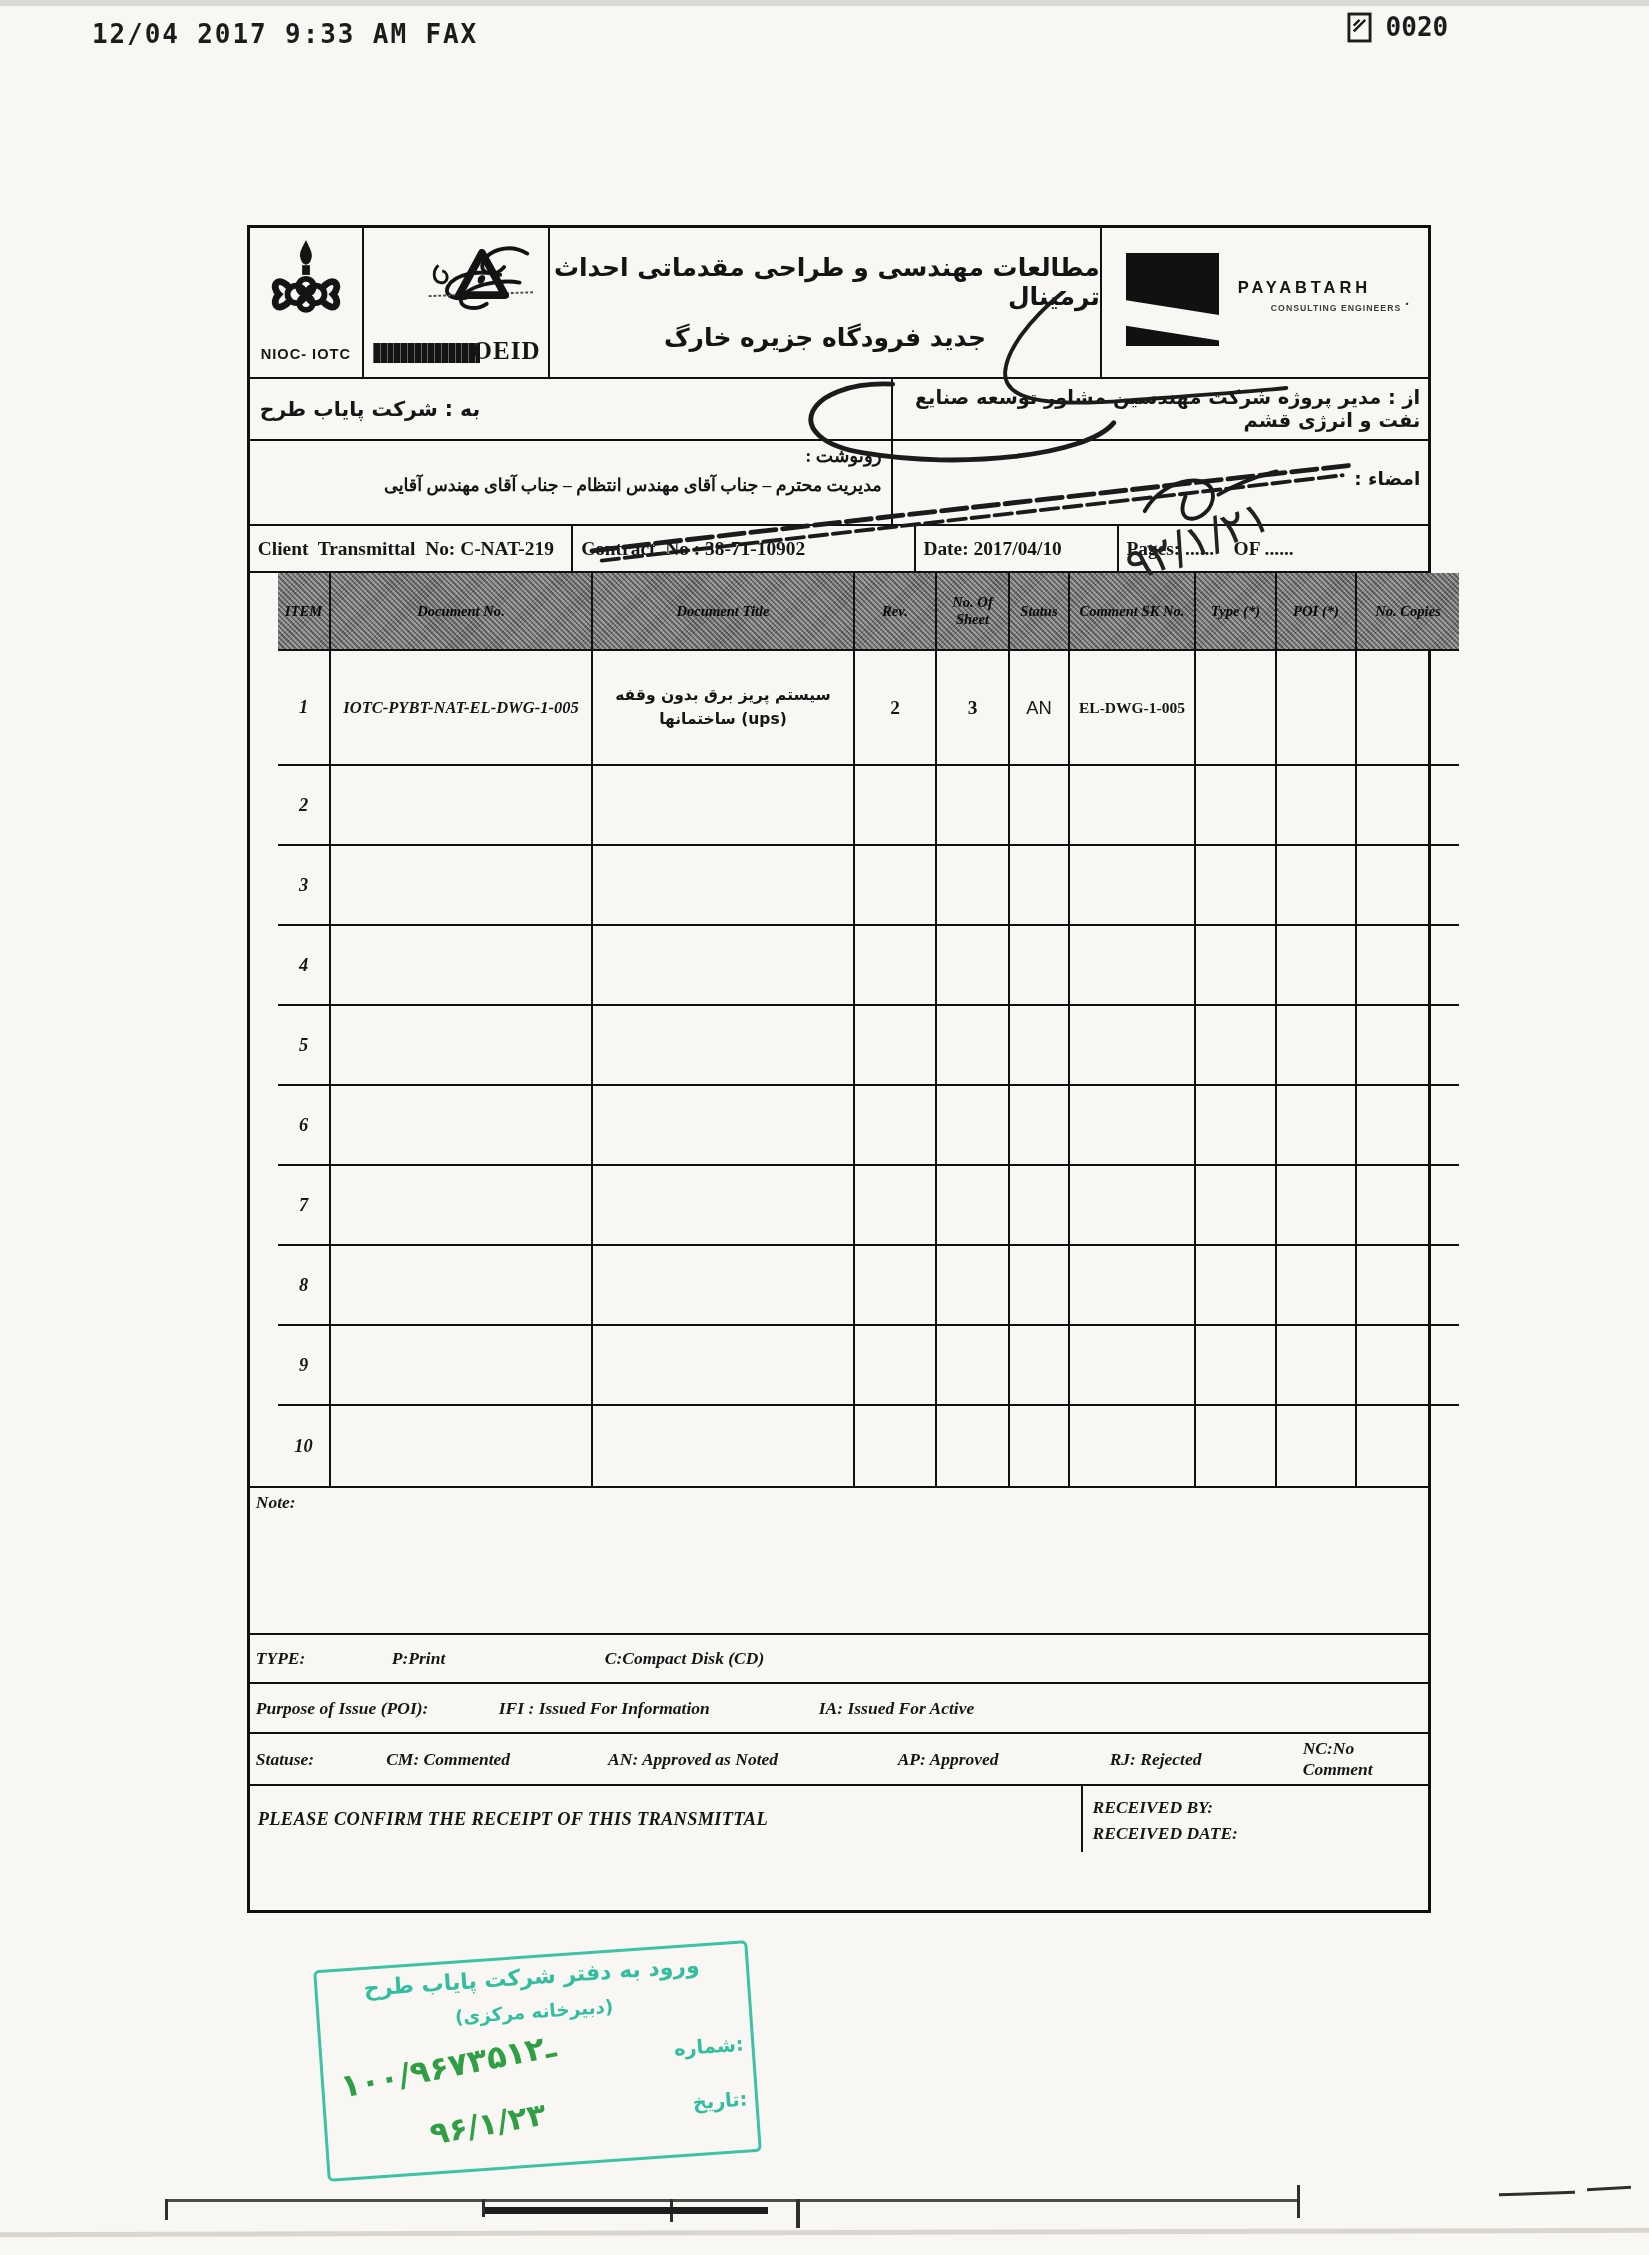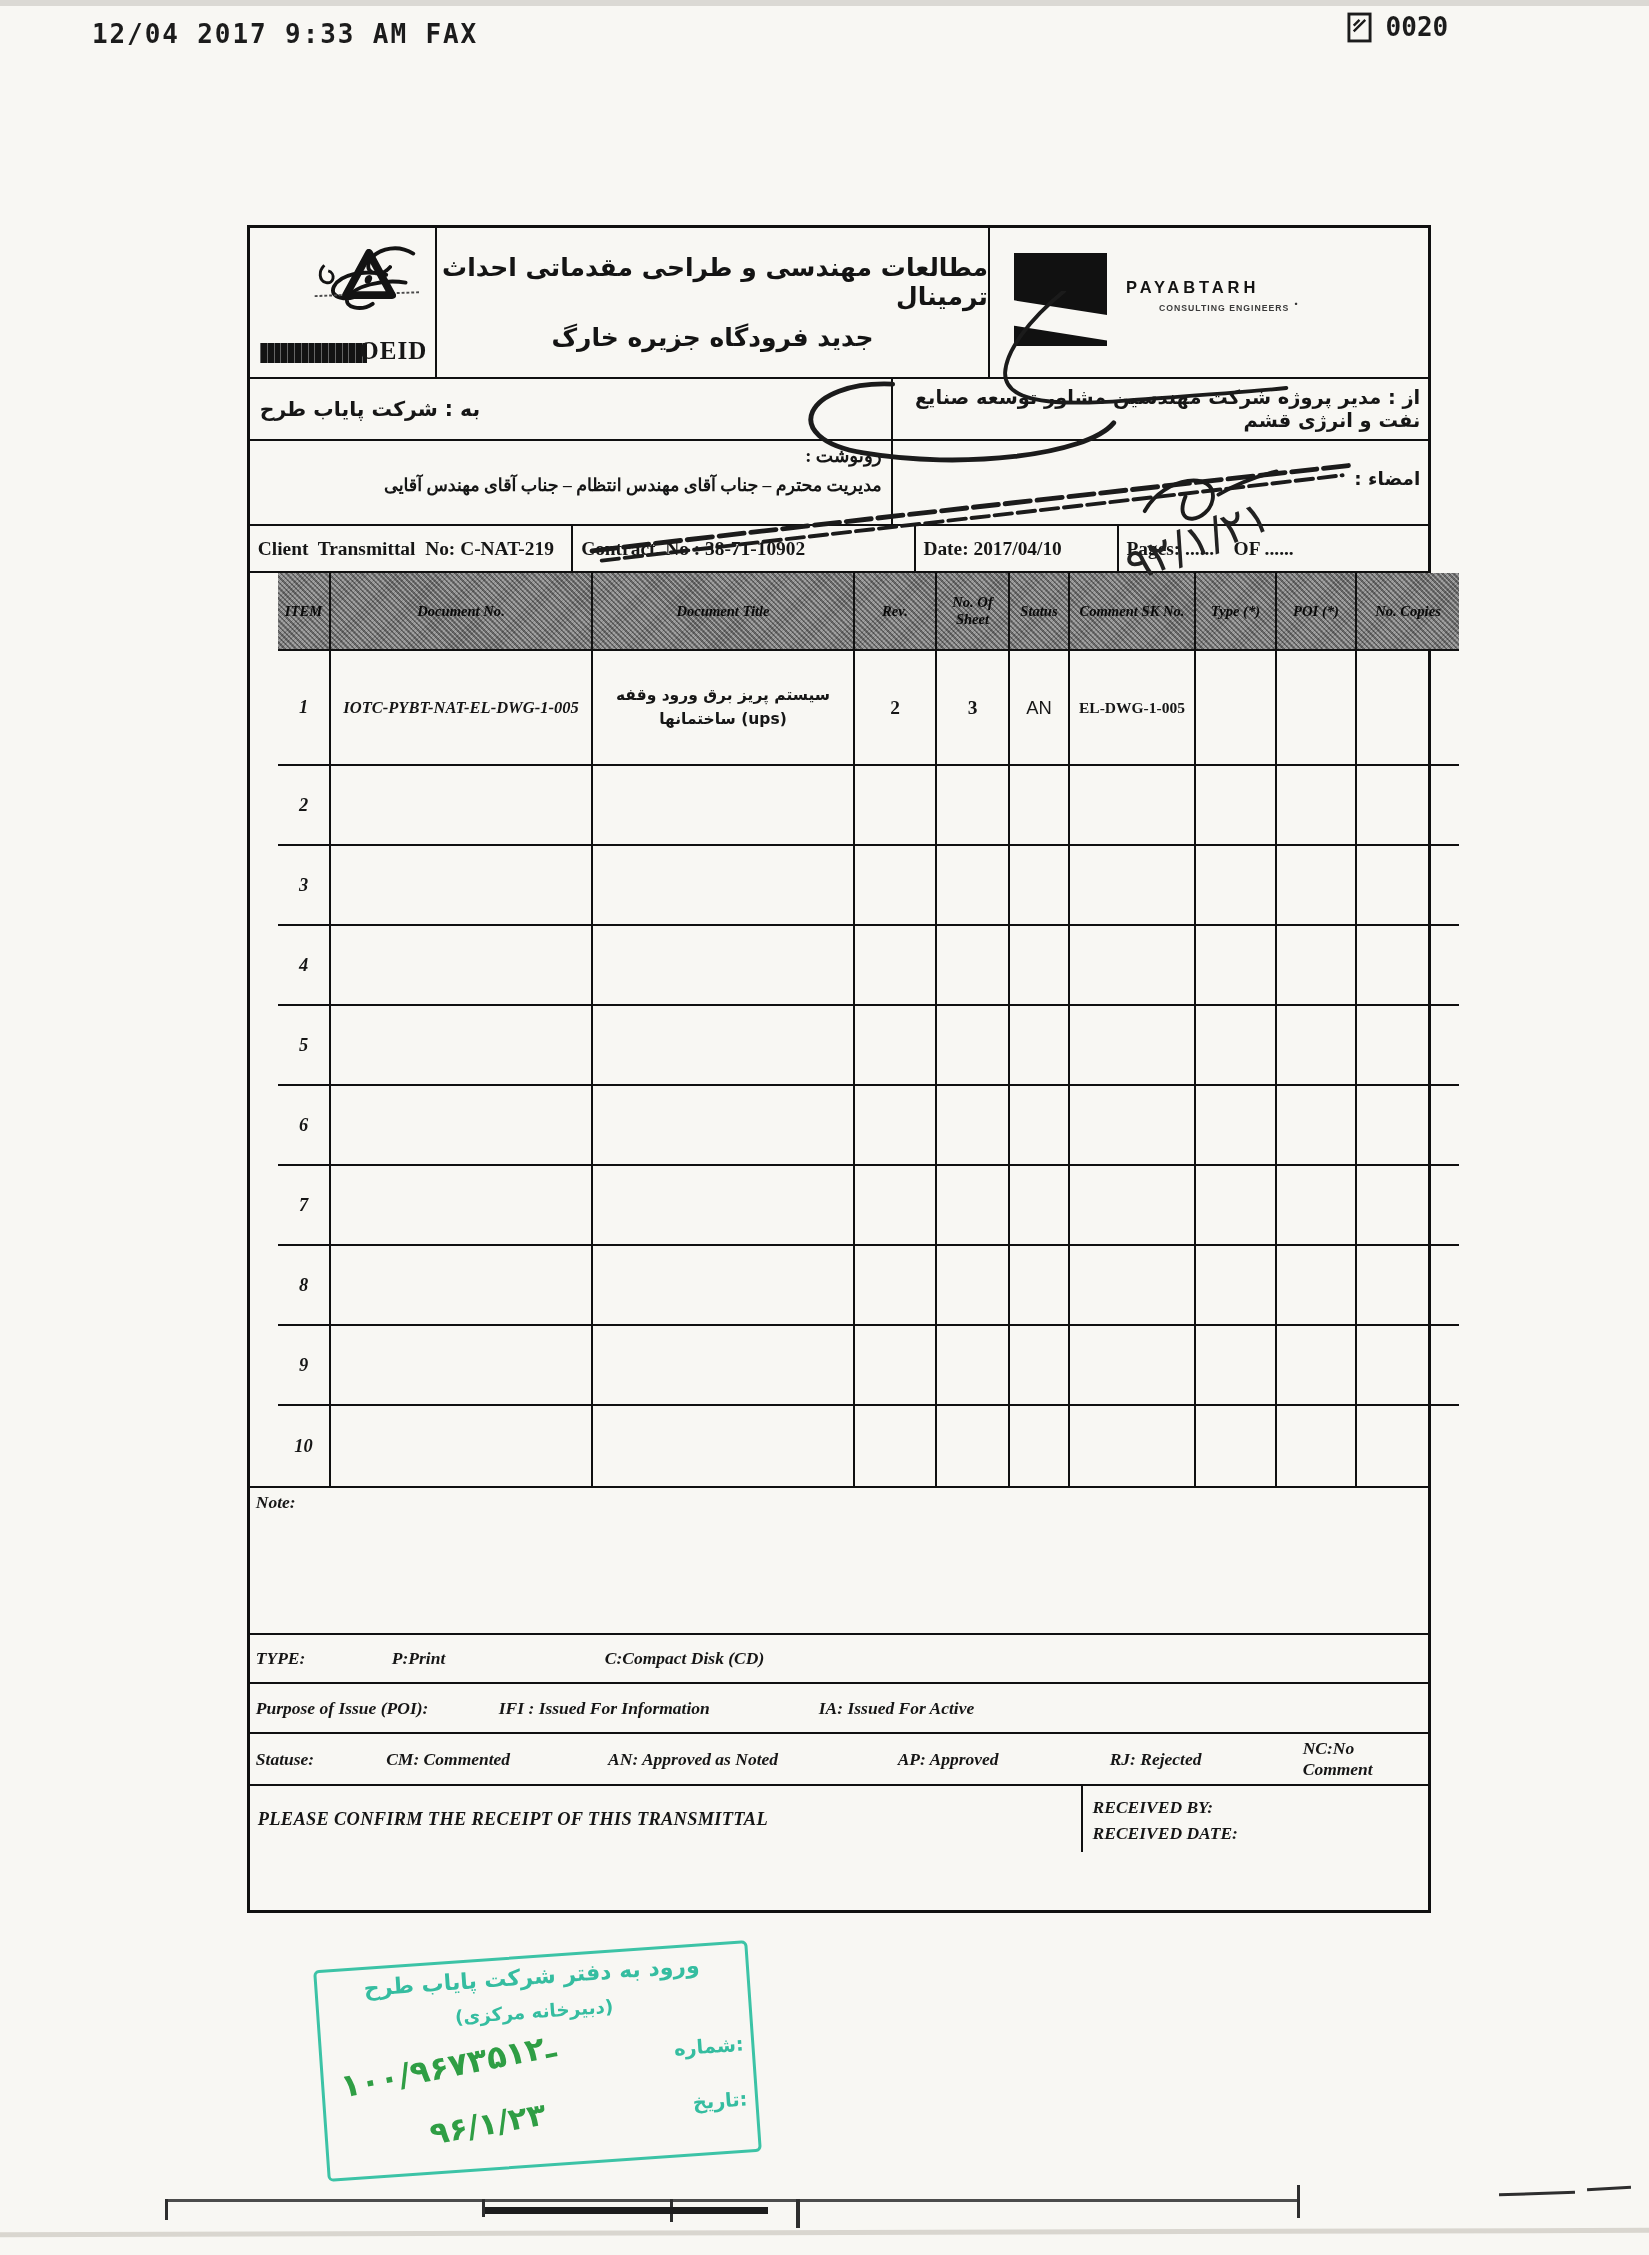--- a/index.html
+++ b/index.html
@@ -149,20 +149,35 @@
   <svg width="25" height="31" viewBox="0 0 26 32">
     <rect x="2" y="2" width="22" height="28" fill="none" stroke="#1c1c1c" stroke-width="3"></rect>
     <path d="M7 20 L19 8 M7 14 L13 8" stroke="#1c1c1c" stroke-width="2.5" fill="none"></path>
   </svg>
   <span class="num">0020</span>
 </div>
 
 <div class="form">
 
   <div class="row r-head">
+    <div class="cell vline c-nioc">
+      <div class="nioc-wrap">
+        <svg width="74" height="107" viewBox="0 0 76 110">
+          <path d="M38 4 C33 14 30 18 33 25 C35 31 41 31 43 25 C46 18 42 13 38 4 Z" fill="#141414"></path>
+          <rect x="34" y="30" width="8" height="10" fill="#141414"></rect>
+          <path d="M20 52 C8 40 2 52 10 60 C2 68 8 80 20 68" fill="none" stroke="#141414" stroke-width="7"></path>
+          <path d="M56 52 C68 40 74 52 66 60 C74 68 68 80 56 68" fill="none" stroke="#141414" stroke-width="7"></path>
+          <circle cx="28" cy="60" r="9" fill="none" stroke="#141414" stroke-width="6"></circle>
+          <circle cx="48" cy="60" r="9" fill="none" stroke="#141414" stroke-width="6"></circle>
+          <circle cx="38" cy="52" r="8" fill="none" stroke="#141414" stroke-width="6"></circle>
+          <circle cx="38" cy="69" r="7" fill="none" stroke="#141414" stroke-width="6"></circle>
+        </svg>
+      </div>
+      <div class="nioc-cap">NIOC- IOTC</div>
+    </div>
 
     <div class="cell vline c-oeid">
       <svg class="oeid-squig" width="116" height="97" viewBox="0 0 120 100">
         <path d="M112 18 C92 6 70 16 66 28 C62 40 80 42 88 32 M84 40 C60 34 36 40 30 52 C24 64 44 68 58 60 M104 48 C80 44 50 52 44 64 C40 74 58 78 70 70" fill="none" stroke="#131313" stroke-width="4" stroke-linecap="round"></path>
         <path d="M20 30 C14 36 14 46 22 48 C30 50 32 38 24 36" fill="none" stroke="#131313" stroke-width="3"></path>
         <path d="M10 62 L118 58" stroke="#4a4a4a" stroke-width="2" stroke-dasharray="3 2"></path>
       </svg>
       <svg class="oeid-tri" width="54" height="52" viewBox="0 0 56 54">
         <path d="M28 4 L52 48 L4 48 Z" fill="none" stroke="#131313" stroke-width="8" stroke-linejoin="round"></path>
         <path d="M24 30 C28 24 34 28 30 34 C27 38 22 36 24 30 Z" fill="#131313"></path>
@@ -221,21 +236,21 @@
     <div class="th">Document Title</div>
     <div class="th">Rev.</div>
     <div class="th">No. Of Sheet</div>
     <div class="th">Status</div>
     <div class="th">Comment SK No.</div>
     <div class="th">Type (*)</div>
     <div class="th">POI (*)</div>
     <div class="th">No. Copies</div>
   <div class="td c0">1</div>
       <div class="td c1">IOTC-PYBT-NAT-EL-DWG-1-005</div>
-      <div class="td c2 rtl">سیستم پریز برق ورود وقفه (ups) ساختمانها</div>
+      <div class="td c2 rtl">سیستم پریز برق بدون وقفه (ups) ساختمانها</div>
       <div class="td c3">2</div>
       <div class="td c4">3</div>
       <div class="td c5">AN</div>
       <div class="td c6">EL-DWG-1-005</div>
       <div class="td c7"></div>
       <div class="td c8"></div>
       <div class="td c9"></div>
       <div class="td c0">2</div>
       <div class="td c1"></div>
       <div class="td c2 rtl"></div>

